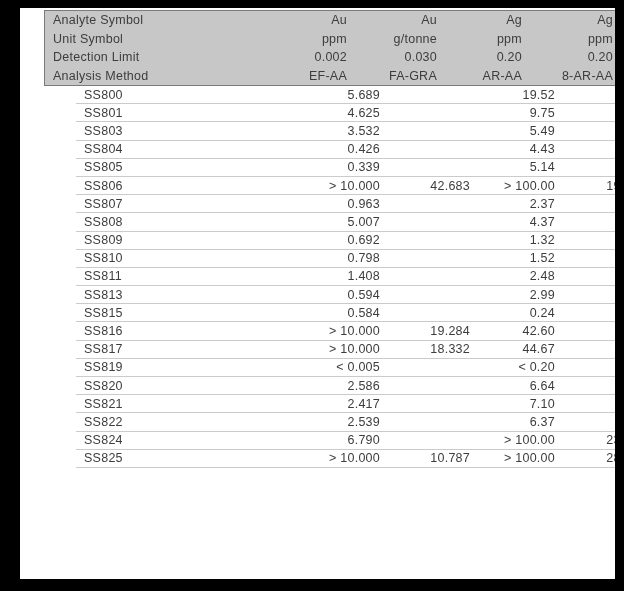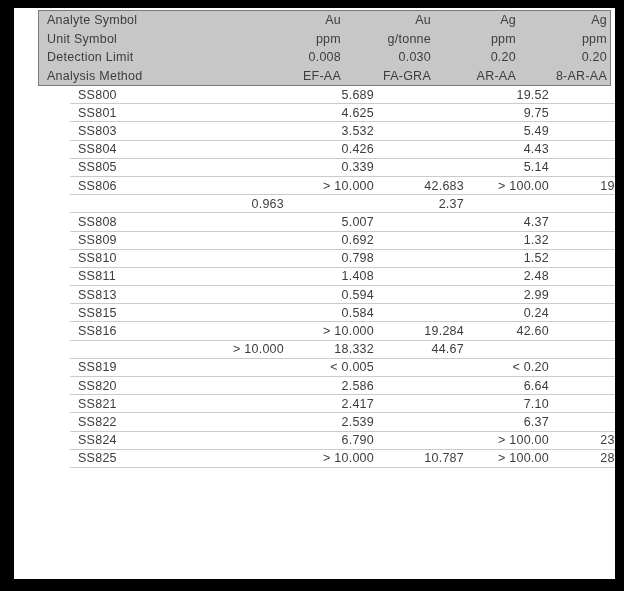--- a/index.html
+++ b/index.html
@@ -1,18 +1,18 @@
 <!DOCTYPE html>
 <html><head>
 <meta charset="utf-8">
 <style>
   html,body{margin:0;padding:0;background:#fff;}
   .frame{
     width:624px;height:591px;background:var(--frame,#000);
-    box-sizing:border-box;padding:8px 9px 12px 14px;
+    box-sizing:border-box;padding:8px 9px 12px 20px;
   }
   .page{
     width:100%;height:100%;background:#fff;position:relative;
     font-family:"Liberation Sans",sans-serif;
     font-size:12.5px;color:var(--text,#3d3d3d);letter-spacing:.25px;
     overflow:hidden;
   }
   .header-box{
     position:absolute;left:24px;top:2px;width:573px;height:76px;
     background:var(--headerbg,#c7c7c7);
@@ -52,21 +52,21 @@
         </div>
         <div class="row">
           <div class="cell label">Unit Symbol</div>
           <div class="cell val">ppm</div>
           <div class="cell val">g/tonne</div>
           <div class="cell val">ppm</div>
           <div class="cell val">ppm</div>
         </div>
         <div class="row">
           <div class="cell label">Detection Limit</div>
-          <div class="cell val">0.008</div>
+          <div class="cell val">0.002</div>
           <div class="cell val">0.030</div>
           <div class="cell val">0.20</div>
           <div class="cell val">0.20</div>
         </div>
         <div class="row">
           <div class="cell label">Analysis Method</div>
           <div class="cell val">EF-AA</div>
           <div class="cell val">FA-GRA</div>
           <div class="cell val">AR-AA</div>
           <div class="cell val">8-AR-AA</div>
@@ -109,20 +109,21 @@
           <div class="cell val"></div>
         </div>
         <div class="row">
           <div class="cell label">SS806</div>
           <div class="cell val">&gt; 10.000</div>
           <div class="cell val">42.683</div>
           <div class="cell val">&gt; 100.00</div>
           <div class="cell val">194.90</div>
         </div>
         <div class="row">
+          <div class="cell label">SS807</div>
           <div class="cell val">0.963</div>
           <div class="cell val"></div>
           <div class="cell val">2.37</div>
           <div class="cell val"></div>
         </div>
         <div class="row">
           <div class="cell label">SS808</div>
           <div class="cell val">5.007</div>
           <div class="cell val"></div>
           <div class="cell val">4.37</div>
@@ -164,20 +165,21 @@
           <div class="cell val"></div>
         </div>
         <div class="row">
           <div class="cell label">SS816</div>
           <div class="cell val">&gt; 10.000</div>
           <div class="cell val">19.284</div>
           <div class="cell val">42.60</div>
           <div class="cell val"></div>
         </div>
         <div class="row">
+          <div class="cell label">SS817</div>
           <div class="cell val">&gt; 10.000</div>
           <div class="cell val">18.332</div>
           <div class="cell val">44.67</div>
           <div class="cell val"></div>
         </div>
         <div class="row">
           <div class="cell label">SS819</div>
           <div class="cell val">&lt; 0.005</div>
           <div class="cell val"></div>
           <div class="cell val">&lt; 0.20</div>

